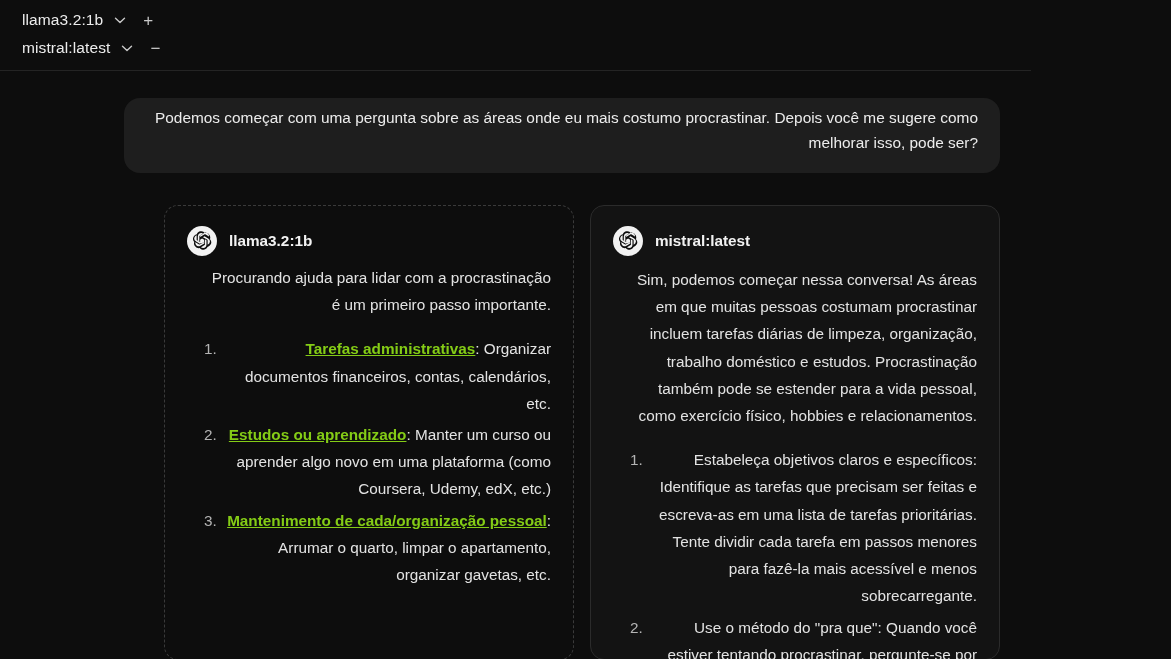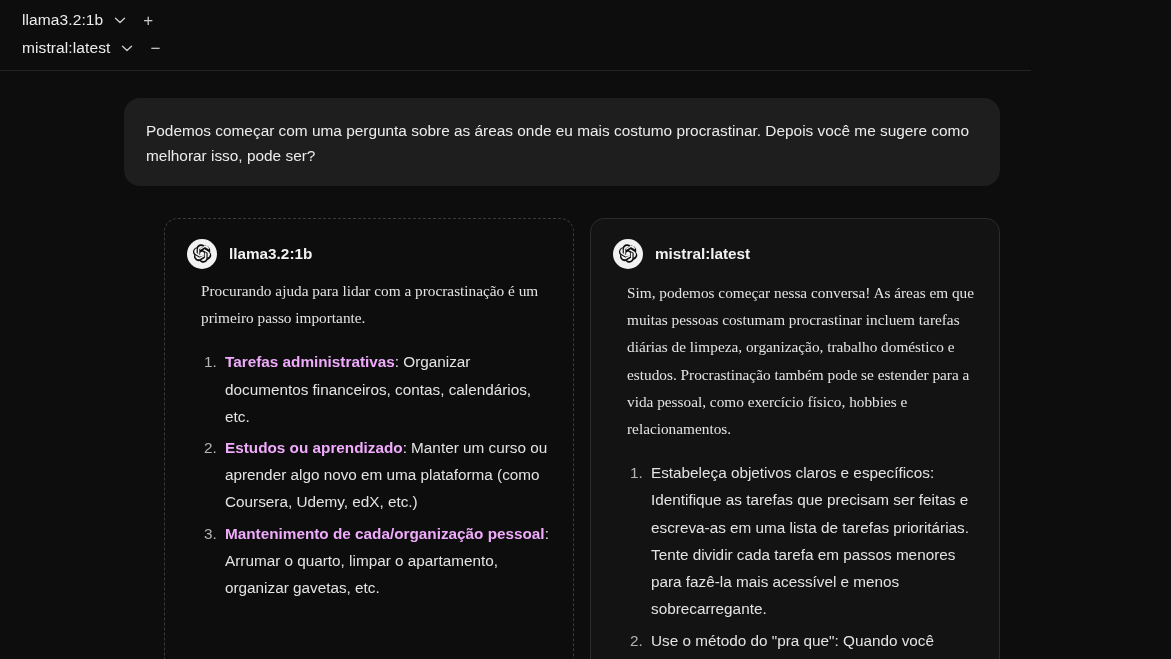--- a/index.html
+++ b/index.html
@@ -9,20 +9,21 @@
     overflow: hidden;
     background: #0d0d0d;
     font-family: "Liberation Sans", sans-serif;
     color: #ececec;
   }
   #app {
     position: relative;
     width: 1031px;
     height: 659px;
     background: #0d0d0d;
+    text-align: right;
   }
 
   
   .model-bar {
     padding: 6px 0 0 0;
   }
   .model-row {
     display: flex;
     align-items: center;
     height: 28px;
@@ -66,21 +67,21 @@
   
   .user-row {
     display: flex;
     justify-content: flex-end;
     padding: 27px 31px 0 31px;
   }
   .user-bubble {
     max-width: 876px;
     background: #1e1e1e;
     border-radius: 16px;
-    padding: 21px 22px 17px 22px;
+    padding: 8px 22px 17px 22px;
     font-size: 15.4px;
     line-height: 1.62;
     color: #ececec;
     margin-left: 12px;
   }
 
   
   .cols {
     display: flex;
     gap: 16px;
@@ -124,32 +125,32 @@
   .col-title {
     font-size: 15.3px;
     font-weight: bold;
     color: #f2f2f2;
   }
   .body {
     font-size: 15.3px;
     line-height: 1.78;
     color: #e3e3e3;
   }
-  .body p { margin: 0 0 17px 14px; font-family: Liberation Serif, serif; }
+  .body p { margin: 0 0 17px 14px; }
   .body ol {
     margin: 0;
     padding-left: 34px;
     list-style: decimal;
   }
   .body ol li {
     margin-bottom: 4px;
     padding-left: 4px;
   }
   .body ol li::marker { color: #b4b4b4; }
-  .body b { color: #f0abfc; font-weight: bold; }
+  .body b { color: #84cc16; font-weight: bold; text-decoration: underline; }
 
   
   .col.left .col-head { margin-bottom: 8px; }
 </style>
 </head>
 <body>
 
 <div id="app">
 
   <div class="model-bar">

